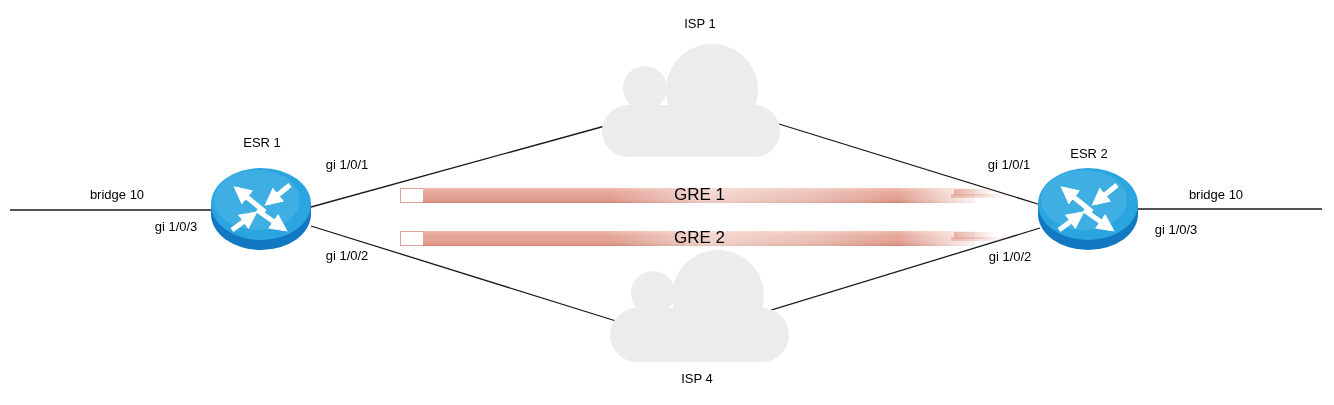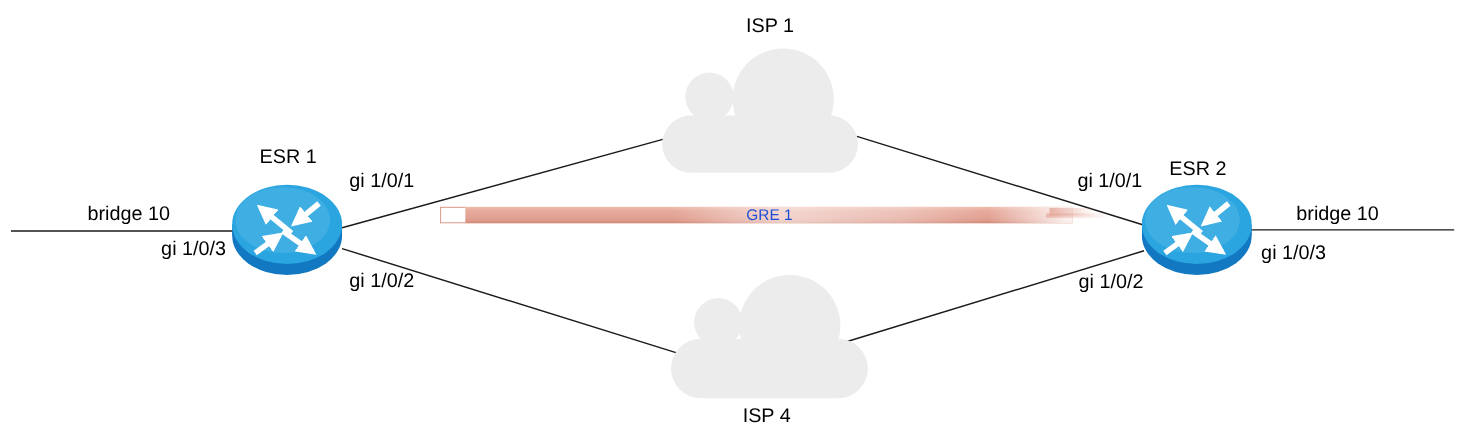--- a/index.html
+++ b/index.html
@@ -29,26 +29,26 @@
     position:absolute;right:-21px;top:1px;height:7px;width:42px;
     background:linear-gradient(to right, rgba(226,162,148,.75), rgba(226,162,148,0));
   }
   .tunnel .streak-b{
     position:absolute;right:-34px;top:6px;height:4px;width:58px;
     background:linear-gradient(to right, rgba(226,162,148,.65), rgba(226,162,148,0));
   }
   .tunnel .tunnel-label{
     position:absolute;left:24px;right:0;top:0;height:15px;
     line-height:14px;text-align:center;
-    font-size:14px;color:#1d4ed8;
+    font-size:17px;color:#000000;
   }
   .router{position:absolute;width:100px;height:86px;z-index:4;}
   .lbl{
     position:absolute;z-index:5;
-    font-size:18px;color:#000;white-space:nowrap;
+    font-size:13px;color:#000;white-space:nowrap;
     transform:translateX(-50%);
     line-height:13px;
   }
 </style>
 </head>
 <body>
 
 <div class="canvas">
 
   <svg width="0" height="0" style="position:absolute">
@@ -85,20 +85,27 @@
   </div>
 
   <div class="tunnel" style="top:188px;">
     <div class="pipe"></div>
     <div class="cap"></div>
     <div class="streak-a"></div>
     <div class="streak-b"></div>
     <div class="tunnel-label">GRE 1</div>
   </div>
 
+  <div class="tunnel" style="top:231px;">
+    <div class="pipe"></div>
+    <div class="cap"></div>
+    <div class="streak-a"></div>
+    <div class="streak-b"></div>
+    <div class="tunnel-label">GRE 2</div>
+  </div>
 
   <div class="router" style="left:211px;top:166px;">
     <svg width="100" height="86" viewBox="0 0 100 86">
       <ellipse cx="50" cy="48" rx="50" ry="36" style="fill:var(--router-body)"></ellipse>
       <rect x="0" y="38" width="100" height="10" style="fill:var(--router-body)"></rect>
       <ellipse cx="50" cy="38" rx="50" ry="36" style="fill:var(--router-top)"></ellipse>
       <ellipse cx="46" cy="34" rx="43" ry="30" style="fill:#ffffff;opacity:0.10"></ellipse>
       <g stroke="#ffffff" stroke-width="5">
         <line x1="54" y1="46" x2="26" y2="23" marker-end="url(#arrowhead)"></line>
         <line x1="79" y1="19" x2="57" y2="37" marker-end="url(#arrowhead)"></line>

